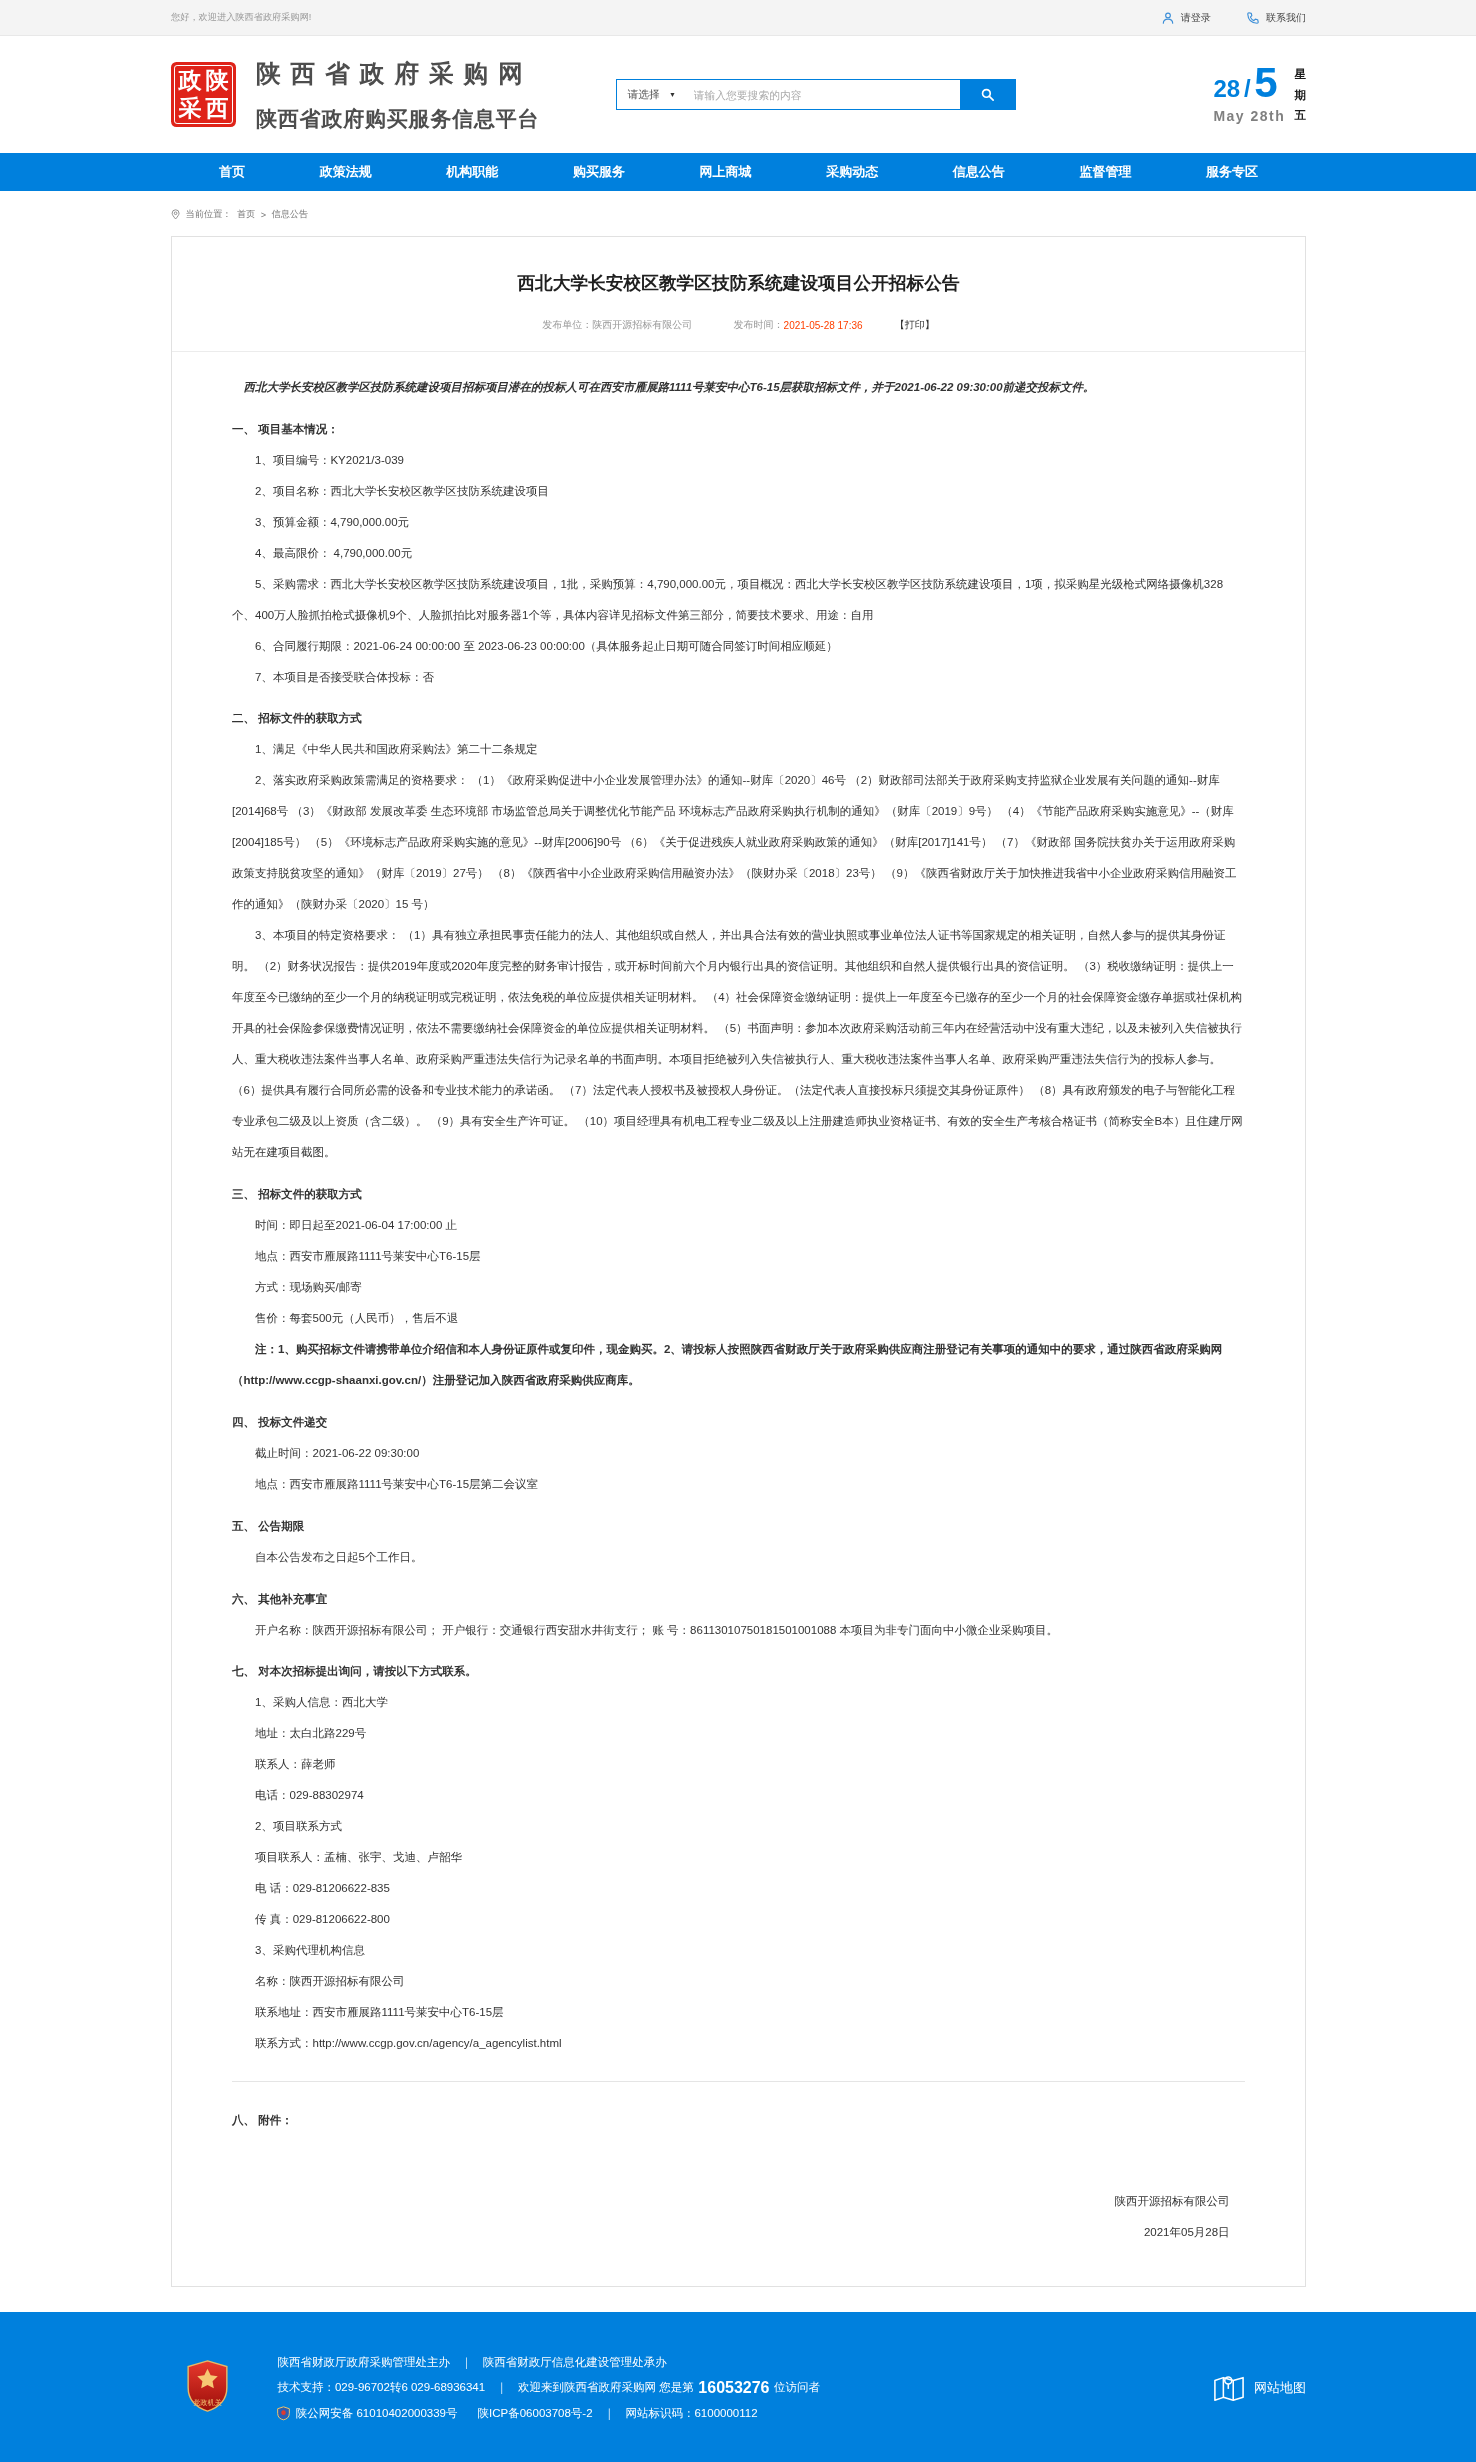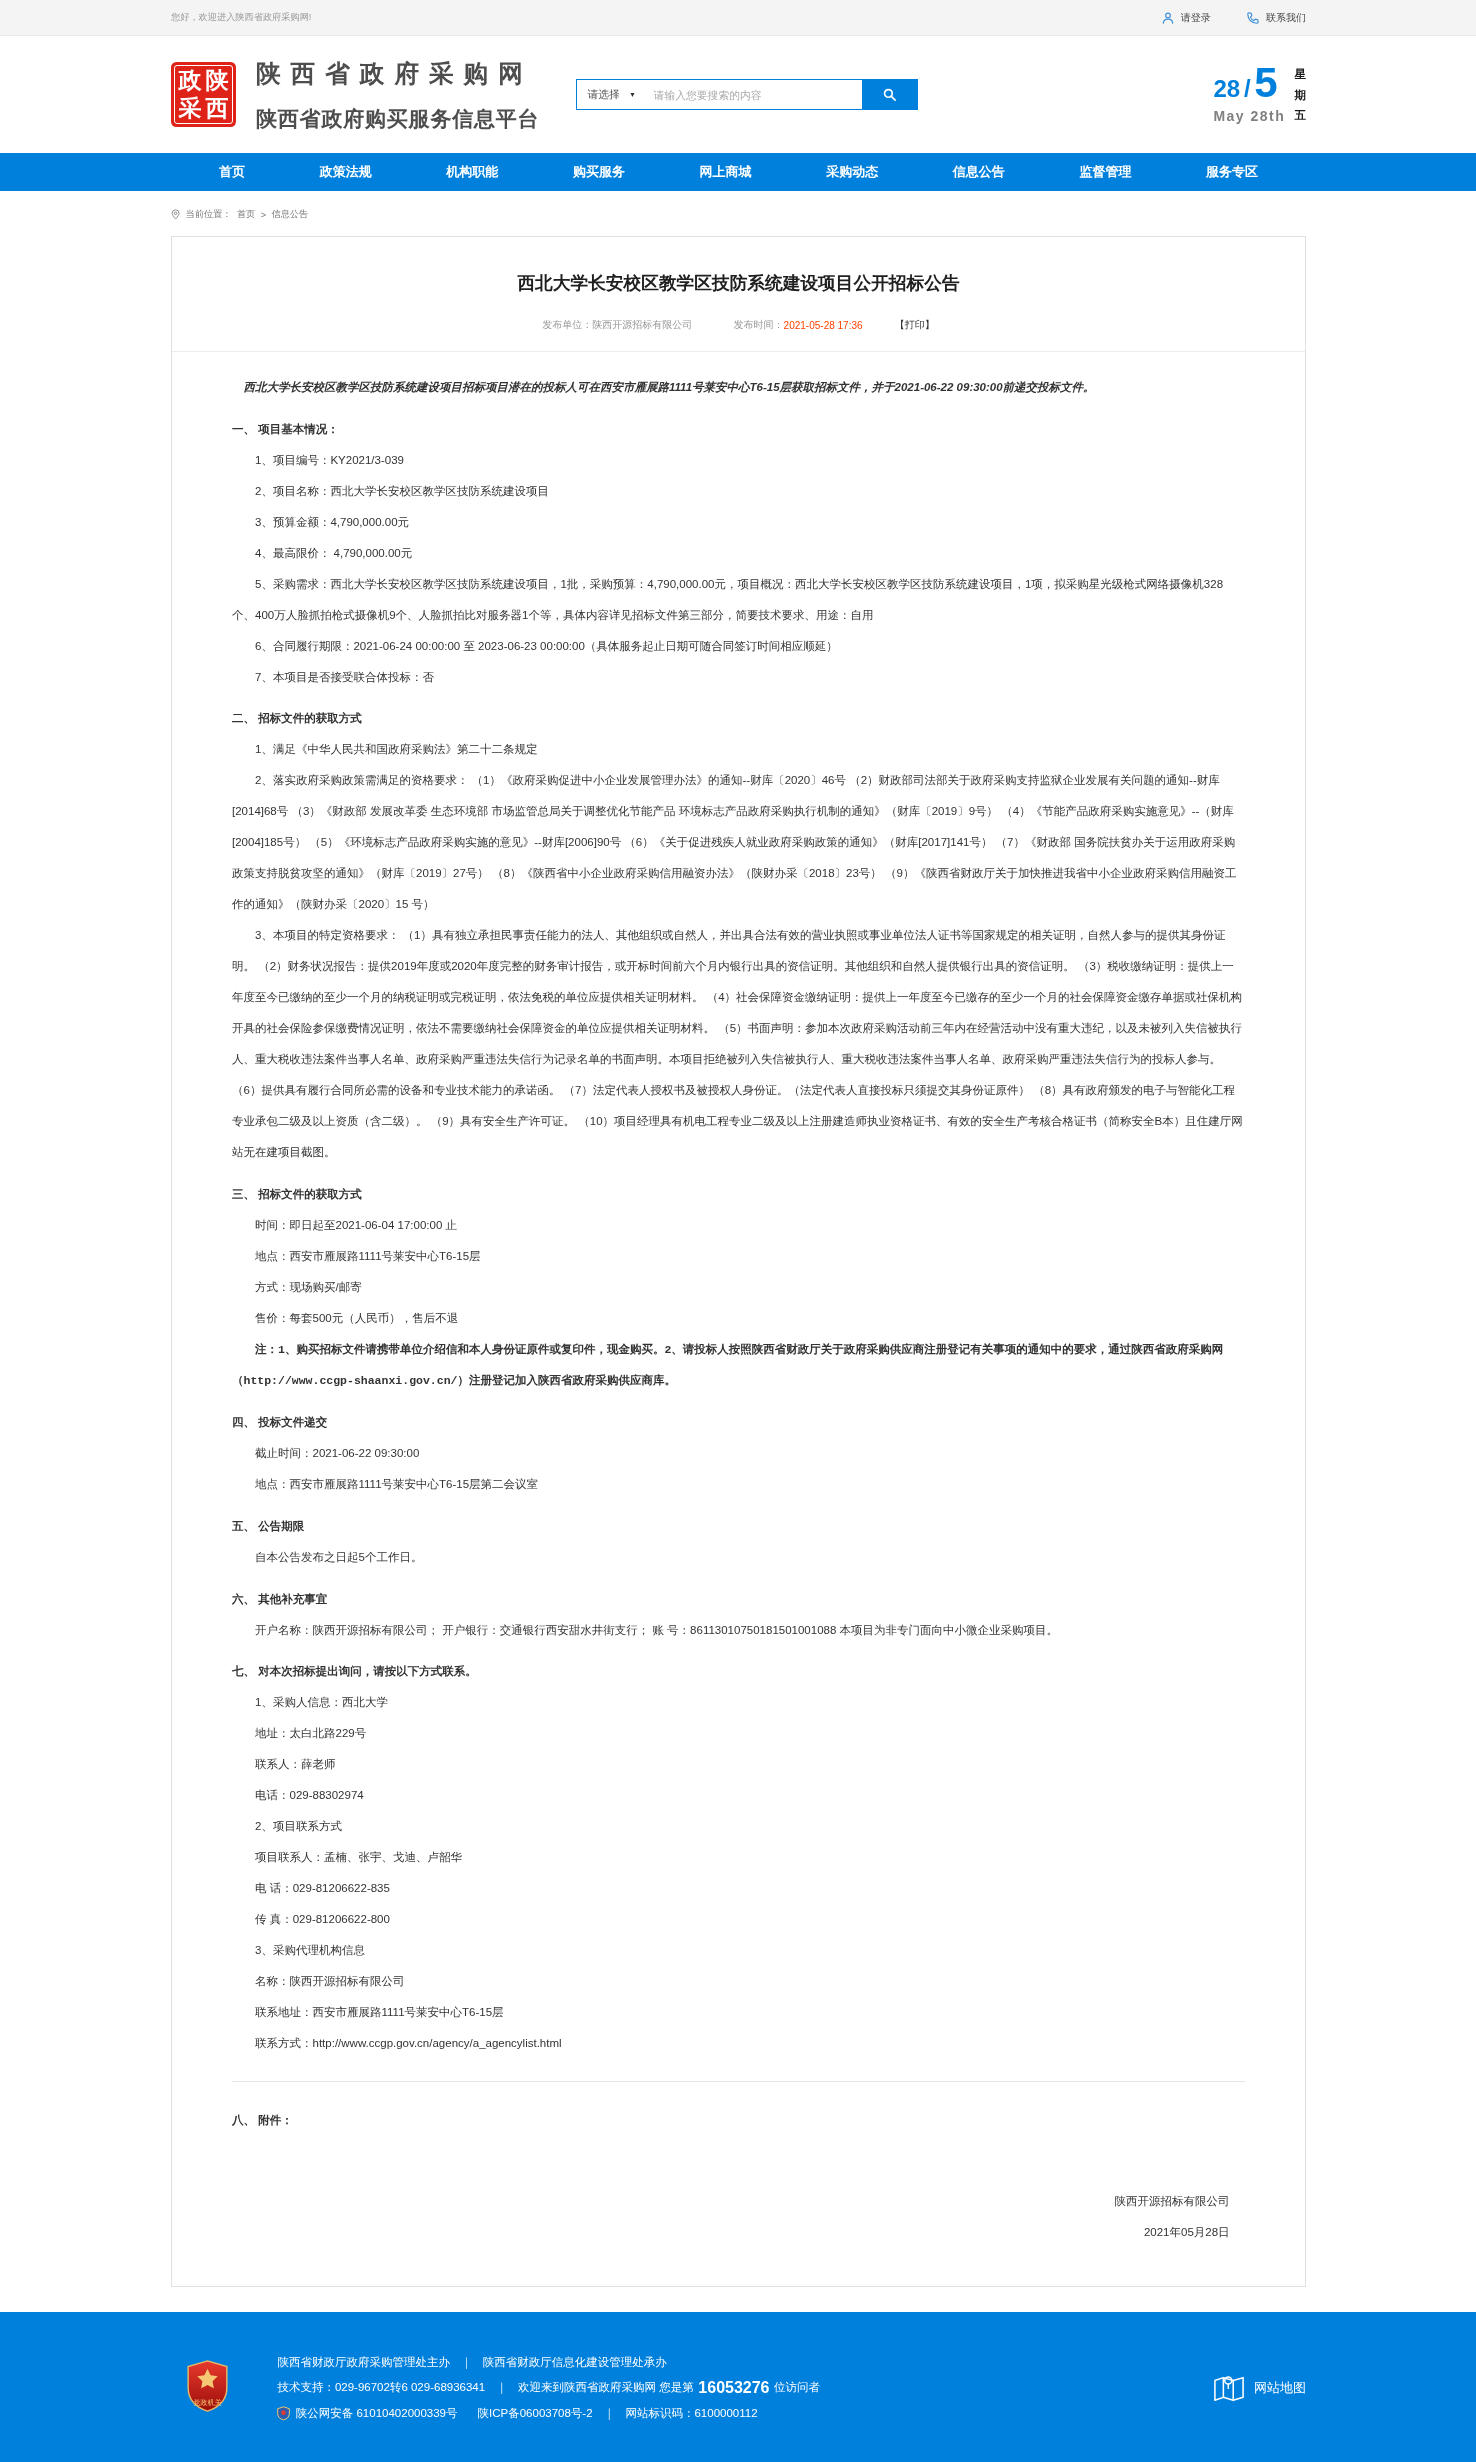--- a/index.html
+++ b/index.html
@@ -19,21 +19,21 @@
   .header { height:117px; display:flex; align-items:center; }
   .header .inner { display:flex; align-items:center; }
   .logo { width:65px; height:65px; background:#df2319; border-radius:5.4px; position:relative;
           display:grid; grid-template-columns:1fr 1fr; grid-template-rows:1fr 1fr; padding:5.4px; flex:none; }
   .logo::before { content:""; position:absolute; inset:3.1px; border:1.5px solid #fff; border-radius:3.1px; pointer-events:none; }
   .logo span { color:#fff; font-weight:bold; font-size:23px; line-height:1; display:flex; align-items:center; justify-content:center; }
   .site-titles { margin-left:20px; }
   .site-name { font-size:24.6px; color:#4d4d4d; font-weight:bold; letter-spacing:10px; white-space:nowrap; }
   .site-subtitle { font-size:21px; color:#4d4d4d; font-weight:bold; letter-spacing:0.8px; margin-top:15px; white-space:nowrap; }
 
-  .search-box { margin-left:37px; display:flex; align-items:stretch; border:1.5px solid #0080dd; height:31px; width:342px; background:#fff; }
+  .search-box { margin-left:77px; display:flex; align-items:stretch; border:1.5px solid #0080dd; height:31px; width:400px; background:#fff; }
   .search-select { display:flex; align-items:center; gap:9.2px; padding:0 11.5px 0 10px; font-size:10.8px; color:#555; cursor:pointer; white-space:nowrap; }
   .search-caret { font-size:7px; color:#333; }
   .search-input { flex:1; border:none; outline:none; font-size:10.8px; color:#333; padding:0 6.2px; min-width:0; }
   .search-input::placeholder { color:#aaa; }
   .search-btn { width:55px; background:#0080dd; border:none; display:flex; align-items:center; justify-content:center; cursor:pointer; flex:none; }
 
   .date-widget { margin-left:auto; display:flex; align-items:flex-start; gap:9.2px; }
   .dw-main { display:flex; flex-direction:column; align-items:flex-start; }
   .dw-top { display:flex; align-items:flex-end; color:#0080dd; font-weight:bold; }
   .dw-day { font-size:24px; line-height:1; }
@@ -59,21 +59,21 @@
   .meta-group { display:flex; align-items:center; }
   .meta-time { color:#ff4000; }
   .meta-gap { width:23px; }
   .print-btn { color:#333; cursor:pointer; margin-left:23px; }
 
   .article-body { padding:20px 60px 38px; font-size:11.5px; color:#333; }
   .blk { line-height:31px; margin:0; }
   .blk-intro { font-weight:bold; text-indent:1em;font-style:italic; }
   .blk-heading { font-weight:bold; margin-top:10.8px; }
   .blk-item { text-indent:2em; }
-  .blk-note { font-weight:bold; text-indent:2em;font-family:Liberation Mono, monospace; }
+  .blk-note { font-weight:bold; text-indent:2em; }
   .blk-divider { height:0; border-top:0.8px solid #e5e5e5; margin:21.5px 0 23px; }
   .blk-right { text-align:right; padding-right:15.4px; }
   .blk-heading + .blk-right { margin-top:50px; }
 
   
   .footer { background:#0080dd; height:151px; }
   .footer .inner { display:flex; align-items:center; height:100%; color:#fff; }
   .f-badge { margin-left:15.4px; flex:none; }
   .f-text { margin-left:48px; display:flex; flex-direction:column; gap:9.2px; font-size:11.5px; }
   .f-row { display:flex; align-items:center; }

